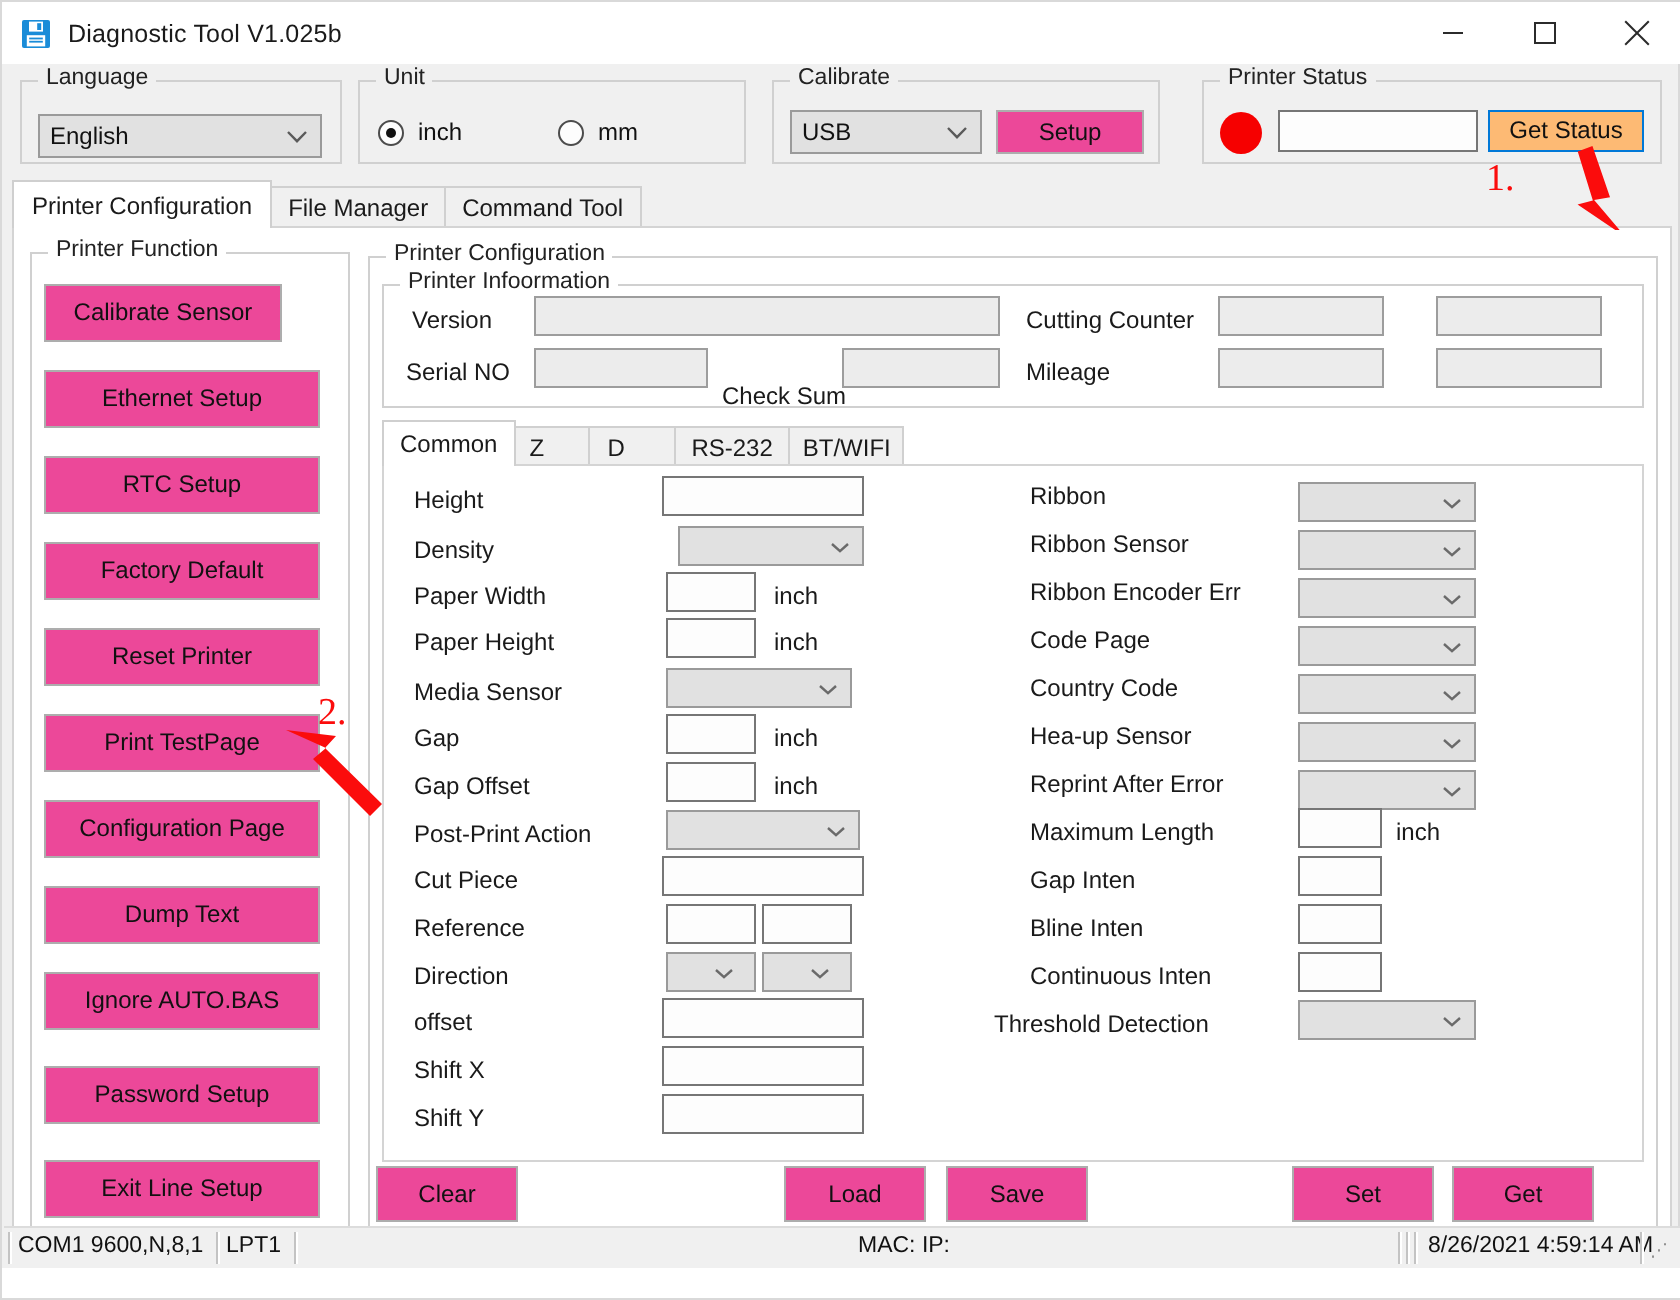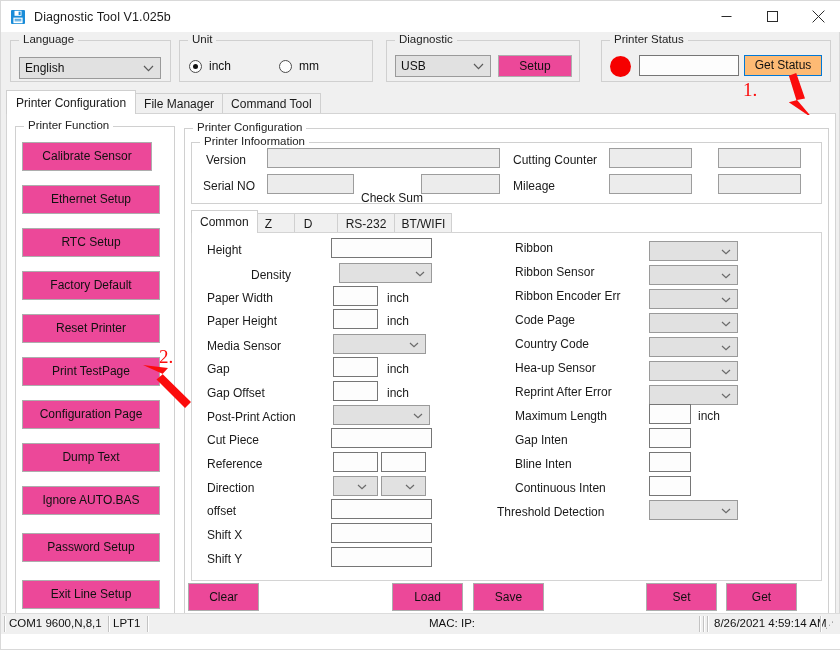--- a/index.html
+++ b/index.html
@@ -262,21 +262,21 @@
   <div class="radio checked" style="left:188px; top:58px;">
     <span class="dot"></span>
     <span>inch</span>
   </div>
   <div class="radio" style="left:278px; top:58px;">
     <span class="dot"></span>
     <span>mm</span>
   </div>
 
   <div class="group" style="left:385px; top:39px; width:194px; height:42px;">
-    <span class="legend">Diagnostic</span>
+    <span class="legend">Calibrate</span>
   </div>
   <div class="combo" style="left:394px; top:54px; width:96px; height:22px;">
     <span>USB</span>
     <span class="chev">
       <svg width="11" height="7" viewBox="0 0 11 7">
           <path d="M1 1 L5.5 5.6 L10 1" fill="none" stroke="#5a5a5a" stroke-width="1.2"></path>
         </svg>
     </span>
   </div>
   <div class="btn" style="left:497px; top:54px; width:74px; height:22px;">
@@ -305,21 +305,21 @@
       <span>Command Tool</span>
     </div>
   </div>
 
   <div class="tabpanel" style="left:5px; top:112px; width:830px; height:505px;"></div>
 
   <div class="group" style="left:14px; top:125px; width:160px; height:488px; background:#ffffff;">
     <span class="legend" style="background:#ffffff;">Printer  Function</span>
   </div>
 
-  <div class="btn" style="left:21px; top:141px; width:130px; height:29px;">
+  <div class="btn" style="left:21px; top:141px; width:119px; height:29px;">
     <span>Calibrate Sensor</span>
     </div>
   <div class="btn" style="left:21px; top:184px; width:138px; height:29px;">
     <span>Ethernet Setup</span>
     </div>
   <div class="btn" style="left:21px; top:227px; width:138px; height:29px;">
     <span>RTC Setup</span>
     </div>
   <div class="btn" style="left:21px; top:270px; width:138px; height:29px;">
     <span>Factory Default</span>
@@ -403,21 +403,21 @@
       </div>
   </div>
 
   <div class="tabpanel" style="left:190px; top:231px; width:631px; height:349px;"></div>
 
   <span class="lbl" style="left:206px; top:242px;">Height</span>
   <div class="textbox" style="left:330px; top:237px; width:101px; height:20px;">
     <span style="position:absolute; left:4px; top:2px;"></span>
     </div>
 
-  <span class="lbl" style="left:206px; top:267px;margin-left:44px;">Density</span>
+  <span class="lbl" style="left:206px; top:267px;">Density</span>
   <div class="combo" style="left:338px; top:262px; width:93px; height:20px;">
     <span></span>
     <span class="chev">
       <svg width="10" height="6" viewBox="0 0 10 6">
           <path d="M1 1 L5 4.6 L9 1" fill="none" stroke="#6a6a6a" stroke-width="1.2"></path>
         </svg></span>
     </div>
 
   <span class="lbl" style="left:206px; top:290px;">Paper Width</span>
   <div class="textbox" style="left:332px; top:285px; width:45px; height:20px;">

